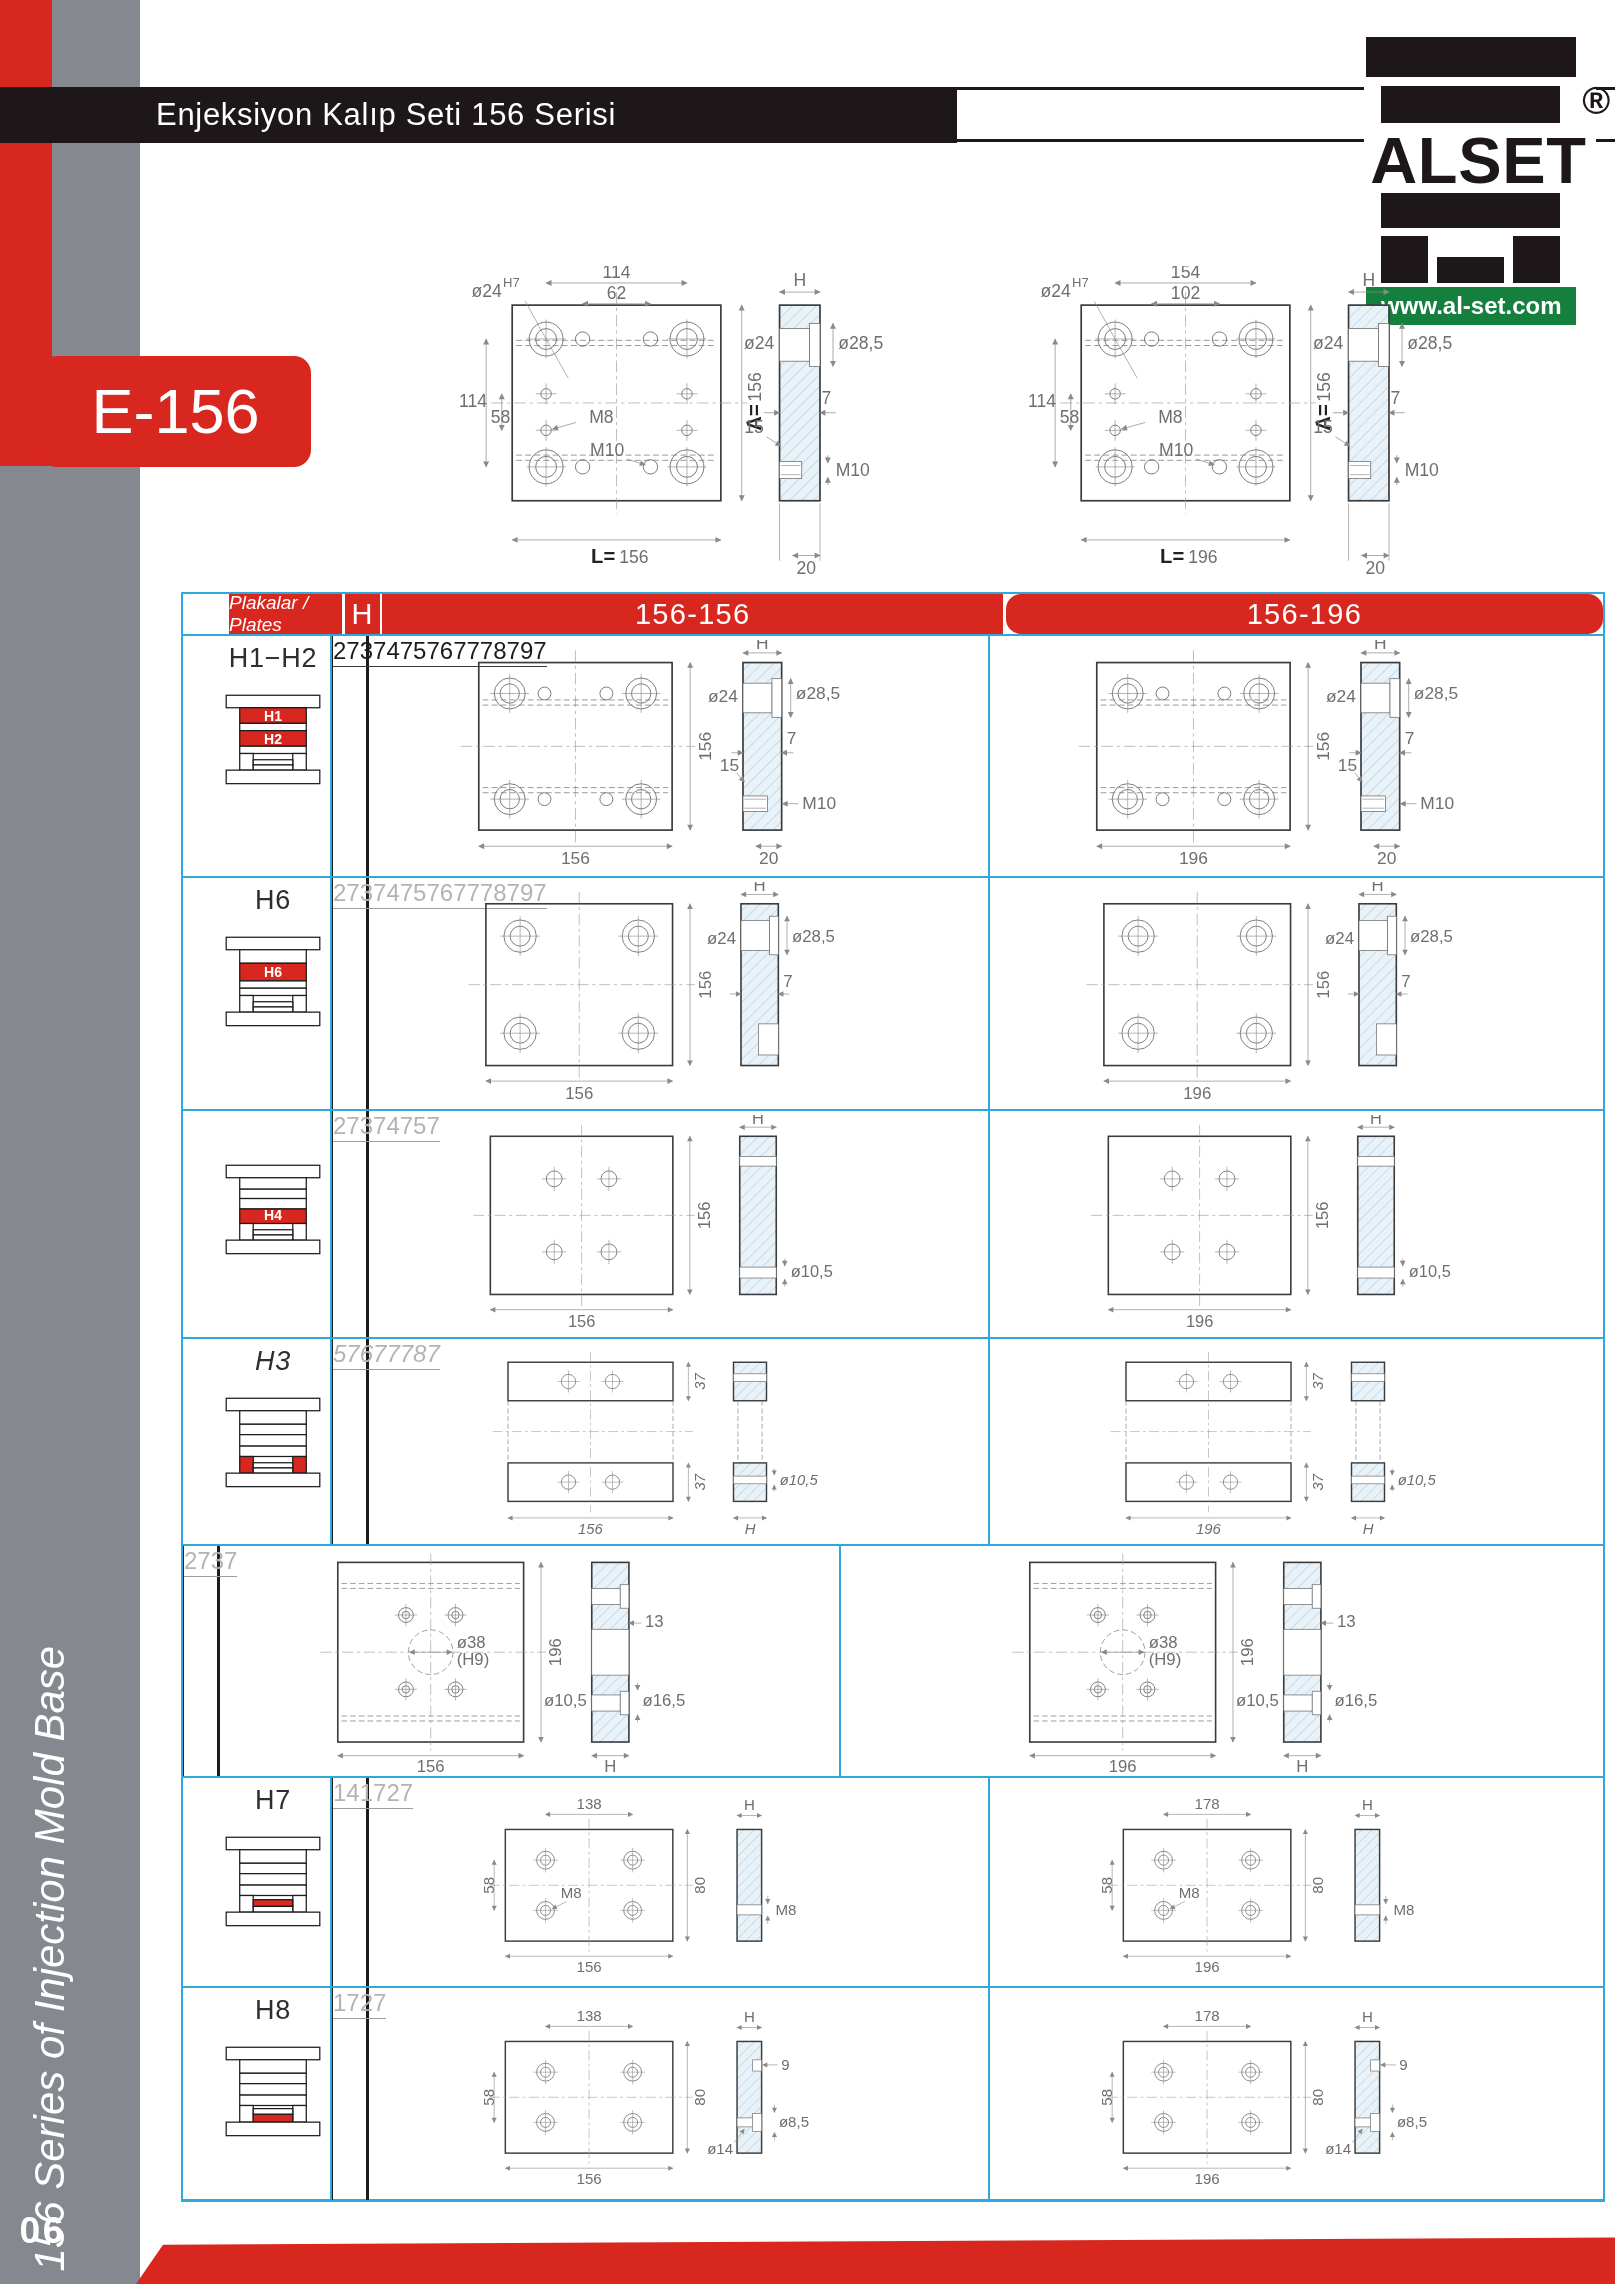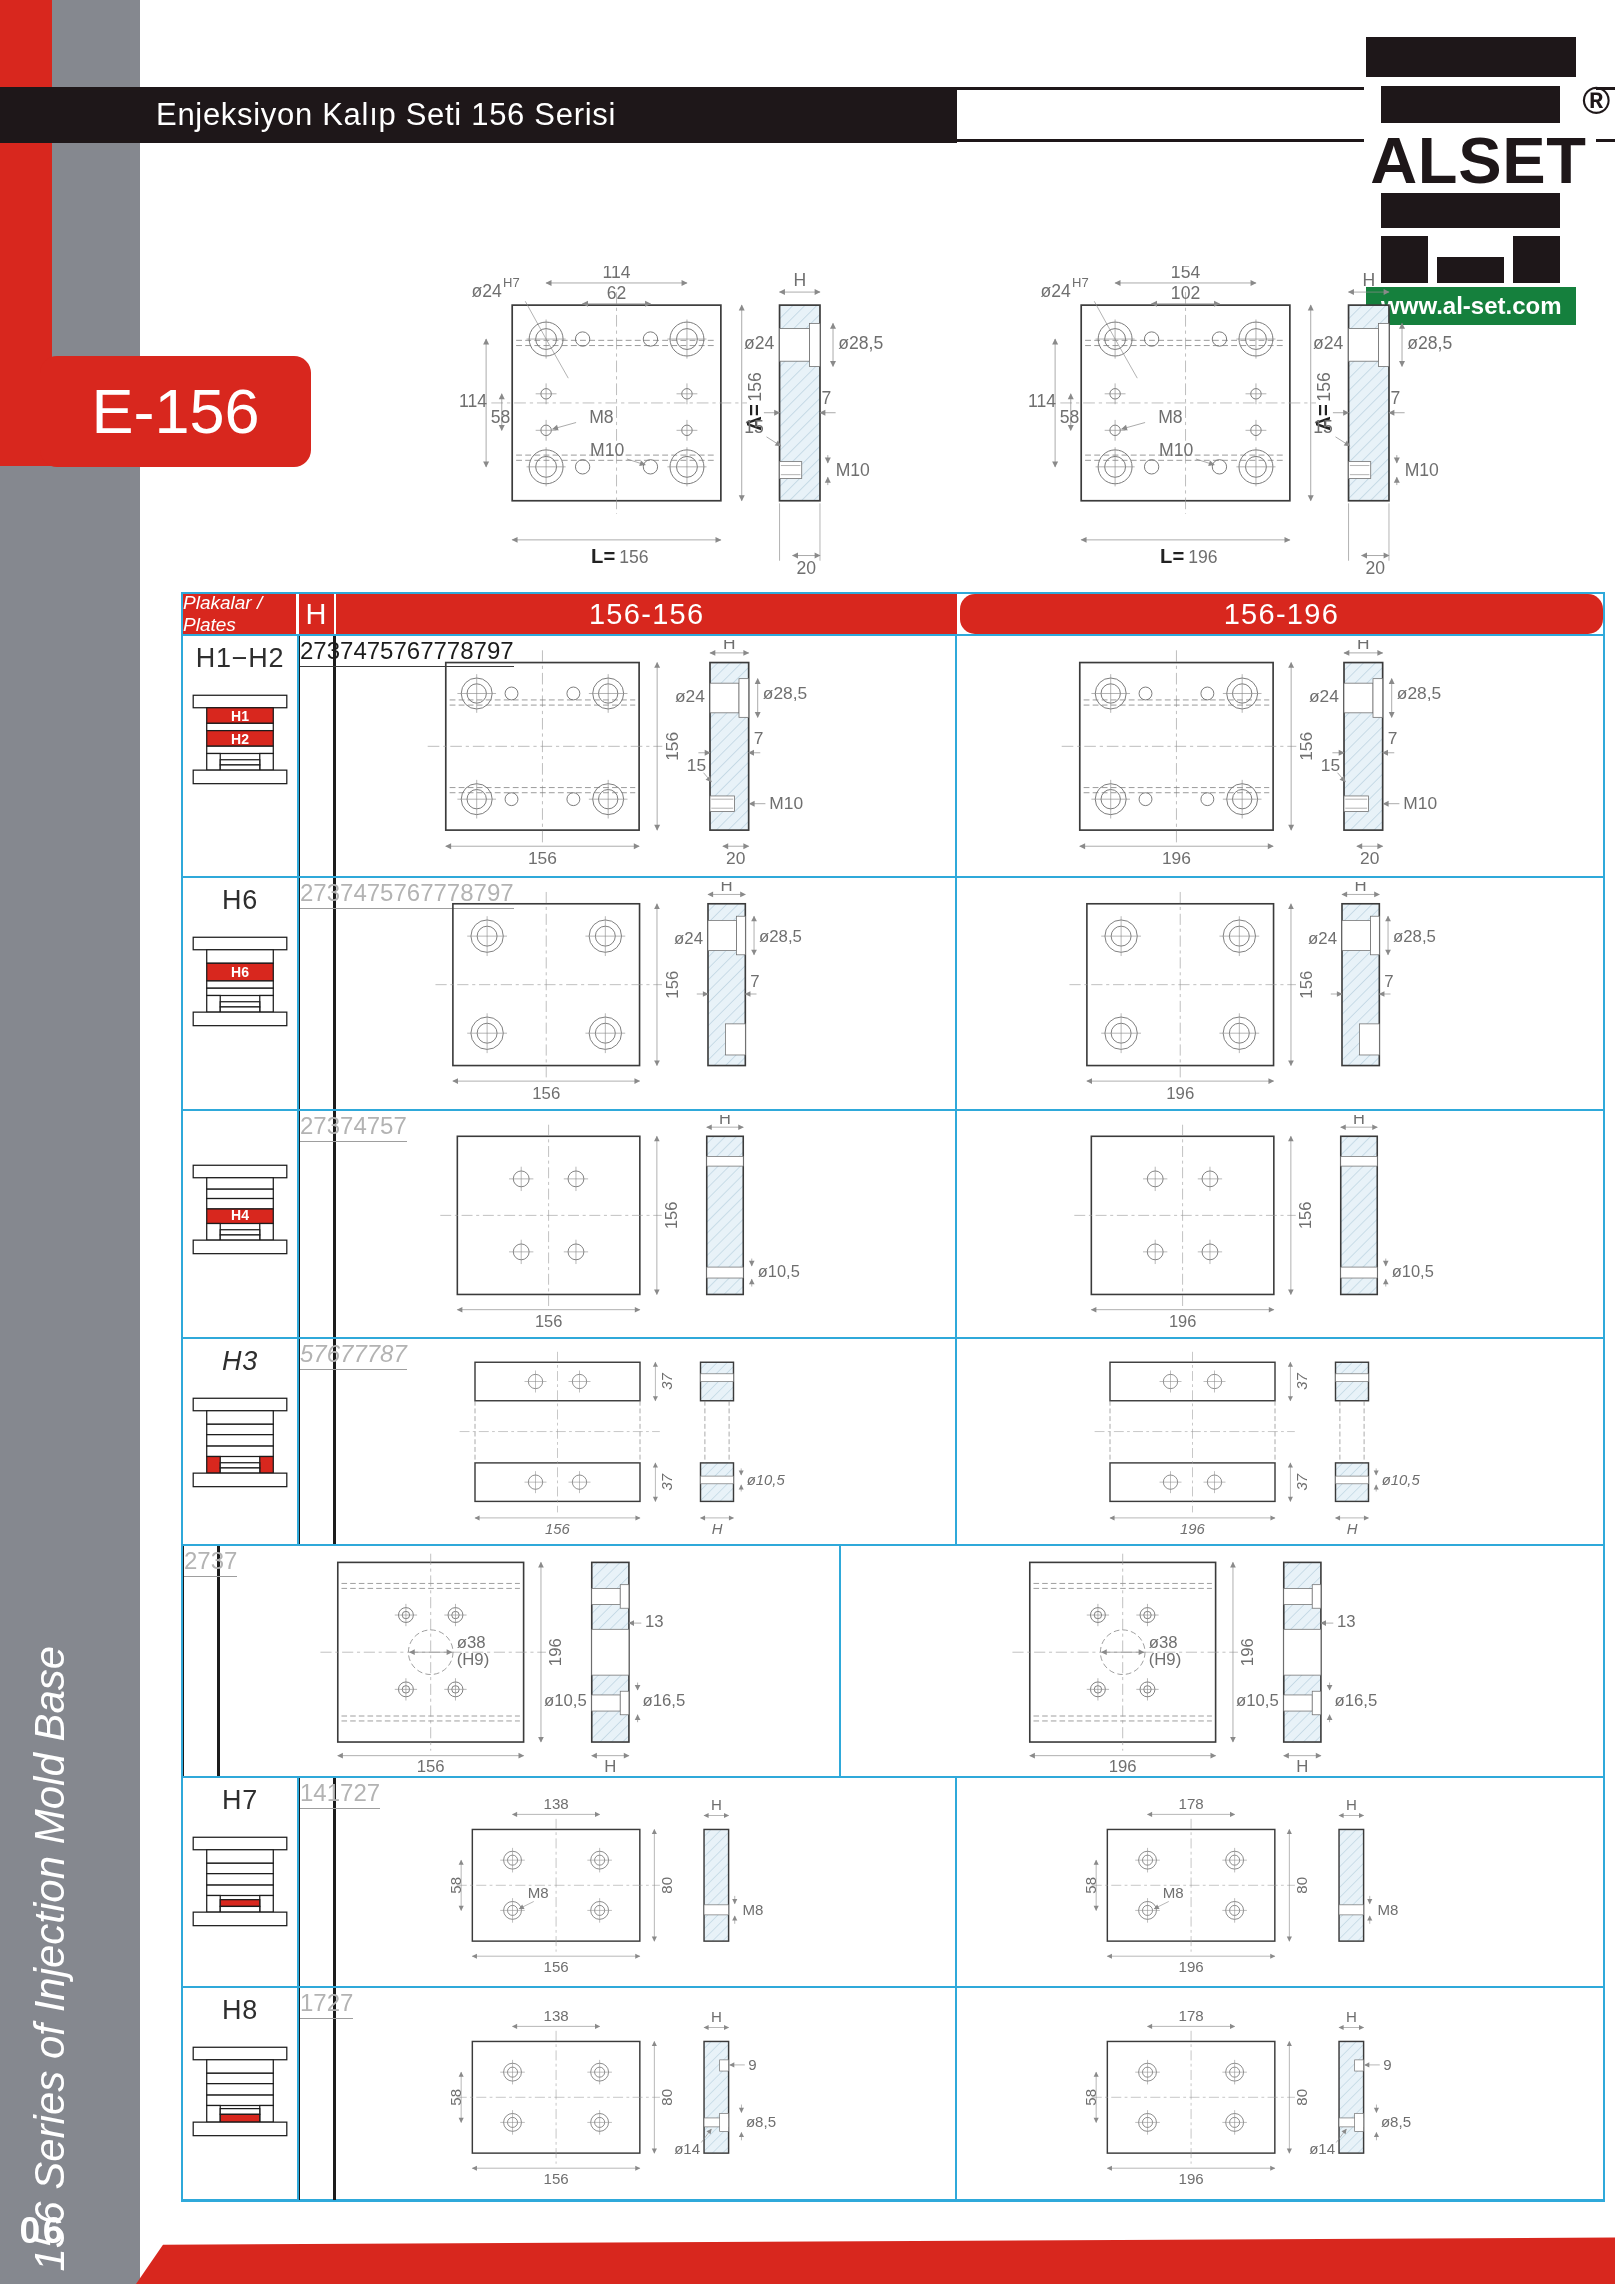--- a/index.html
+++ b/index.html
@@ -26,32 +26,32 @@
   .logo .site{position:absolute;left:5.2px;right:19.6px;top:262px;height:38px;background:#15803d;
     color:#fff;text-align:center;line-height:38px;font-size:24px;font-weight:bold;}
 
   
   .badge{position:absolute;left:40px;top:356px;width:271px;height:111px;background:#D8271E;border-radius:17px;
     color:#fff;font-size:63px;text-align:center;line-height:110px;}
 
   
   .mtable{position:absolute;left:181px;top:592px;width:1424px;height:1610px;
     border:2px solid #2FA9DA;border-bottom:3.9px solid #2FA9DA;box-sizing:border-box;}
-  .thead{display:flex;height:40px;background:#fff;}
+  .thead{display:flex;height:40px;background:#fff;padding-left:46px;}
   .thead .hc{background:#D8271E;color:#fff;height:40px;margin-right:2.6px;
     display:flex;align-items:center;justify-content:center;}
   .thead .hc:last-child{margin-right:0;border-radius:15px;}
   .hc.plates{width:113px;font-style:italic;font-size:19px;}
   .hc.hcol{width:35px;font-size:29px;font-weight:300;}
   .hc.c1{width:621px;font-size:29px;letter-spacing:1.3px;}
   .hc.c2{flex:1;font-size:29px;letter-spacing:1.3px;}
 
   .trow{display:flex;border-top:2px solid #2FA9DA;box-sizing:border-box;}
   .cell{box-sizing:border-box;}
-  .pcell{width:116px;border-right:2px solid #2FA9DA;display:flex;flex-direction:column;align-items:center;}
+  .pcell{width:116px;border-right:2px solid #2FA9DA;display:flex;flex-direction:column;align-items:center;margin-left:33px;}
   .plabel{margin-top:6.5px;font-size:27px;color:#2e2e2e;letter-spacing:0.7px;}
   .picon{margin-top:17px;}
   .hcell{width:37px;border-left:1.3px solid #1c1c1c;border-right:3.3px solid #1c1c1c;display:flex;flex-direction:row;}
   .hval{height:30px;line-height:30px;text-align:center;font-size:24px;border-bottom:1.3px solid #3a3a3a;color:#1c1c1c;}
   .light .hval{color:#b3b3b3;border-bottom:1.3px solid #9e9e9e;}
   .dcell{width:621px;border-right:2px solid #2FA9DA;display:flex;align-items:center;justify-content:center;}
   .dcell2{flex:1;display:flex;align-items:center;justify-content:center;}
   .cellsvg{display:block;}
 
   

